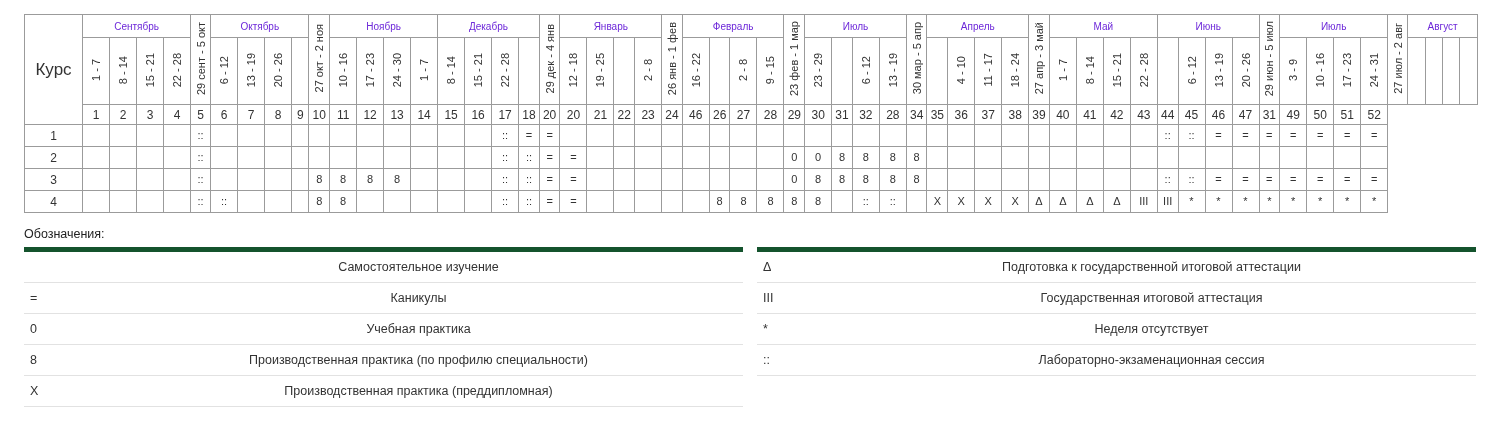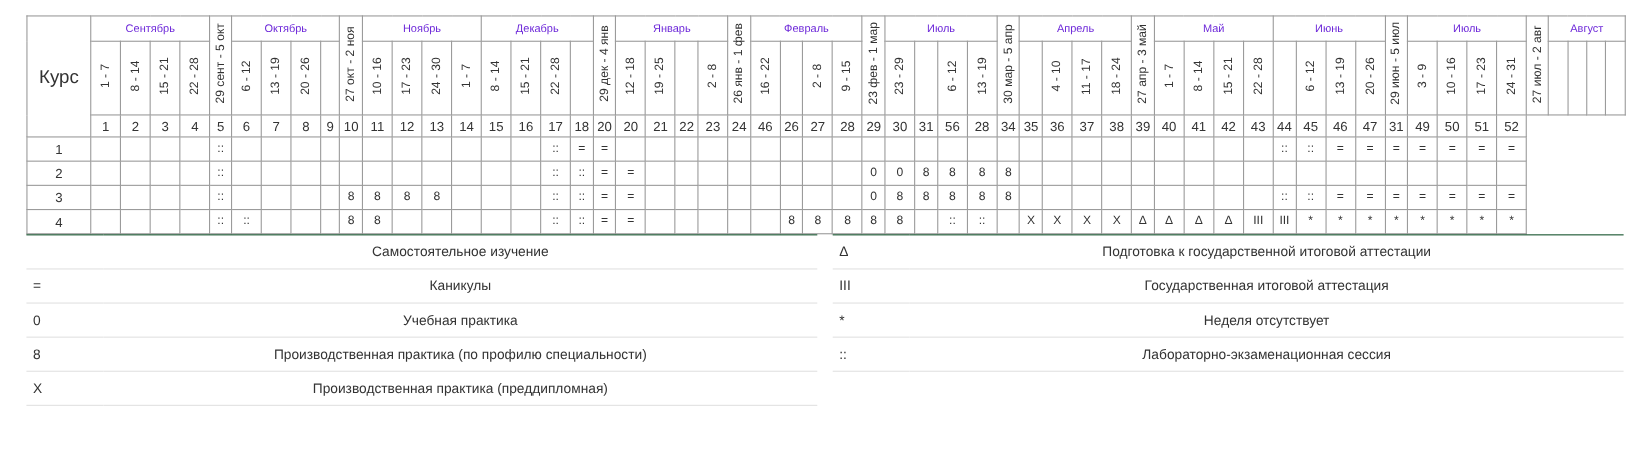--- a/index.html
+++ b/index.html
@@ -112,21 +112,21 @@
     border-collapse: collapse;
     font-size: 12.5px;
   }
   table.legend td {
     border-top: 1px solid #e2e2e2;
     border-bottom: 1px solid #e2e2e2;
     padding: 8px 6px;
     color: #333;
   }
   table.legend tr:first-child td {
-    border-top: 1px solid #14532d;
+    border-top: 5px solid #14532d;
   }
   .lg-sym {
     width: 58px;
     text-align: left;
     padding-left: 10px;
     color: #333;
   }
   .lg-txt {
     text-align: center;
   }
@@ -237,21 +237,21 @@
           <td>22</td>
           <td>23</td>
           <td>24</td>
           <td>46</td>
           <td>26</td>
           <td>27</td>
           <td>28</td>
           <td>29</td>
           <td>30</td>
           <td>31</td>
-          <td>56</td>
+          <td>32</td>
           <td>28</td>
           <td>34</td>
           <td>35</td>
           <td>36</td>
           <td>37</td>
           <td>38</td>
           <td>39</td>
           <td>40</td>
           <td>41</td>
           <td>42</td>
@@ -482,20 +482,21 @@
           <td class="wk">*</td>
           <td class="wk">*</td>
           <td class="wk">*</td>
           <td class="wk">*</td>
           <td class="wk">*</td>
           <td class="wk">*</td>
         </tr>
       </tbody>
   </table>
 
+  <div class="legend-title">Обозначения:</div>
   <div class="legend-wrap">
     <div class="legend-col">
       <table class="legend">
           <tbody>
             <tr>
               <td class="lg-sym"></td>
               <td class="lg-txt">Самостоятельное изучение</td>
             </tr>
             <tr>
               <td class="lg-sym">=</td>

